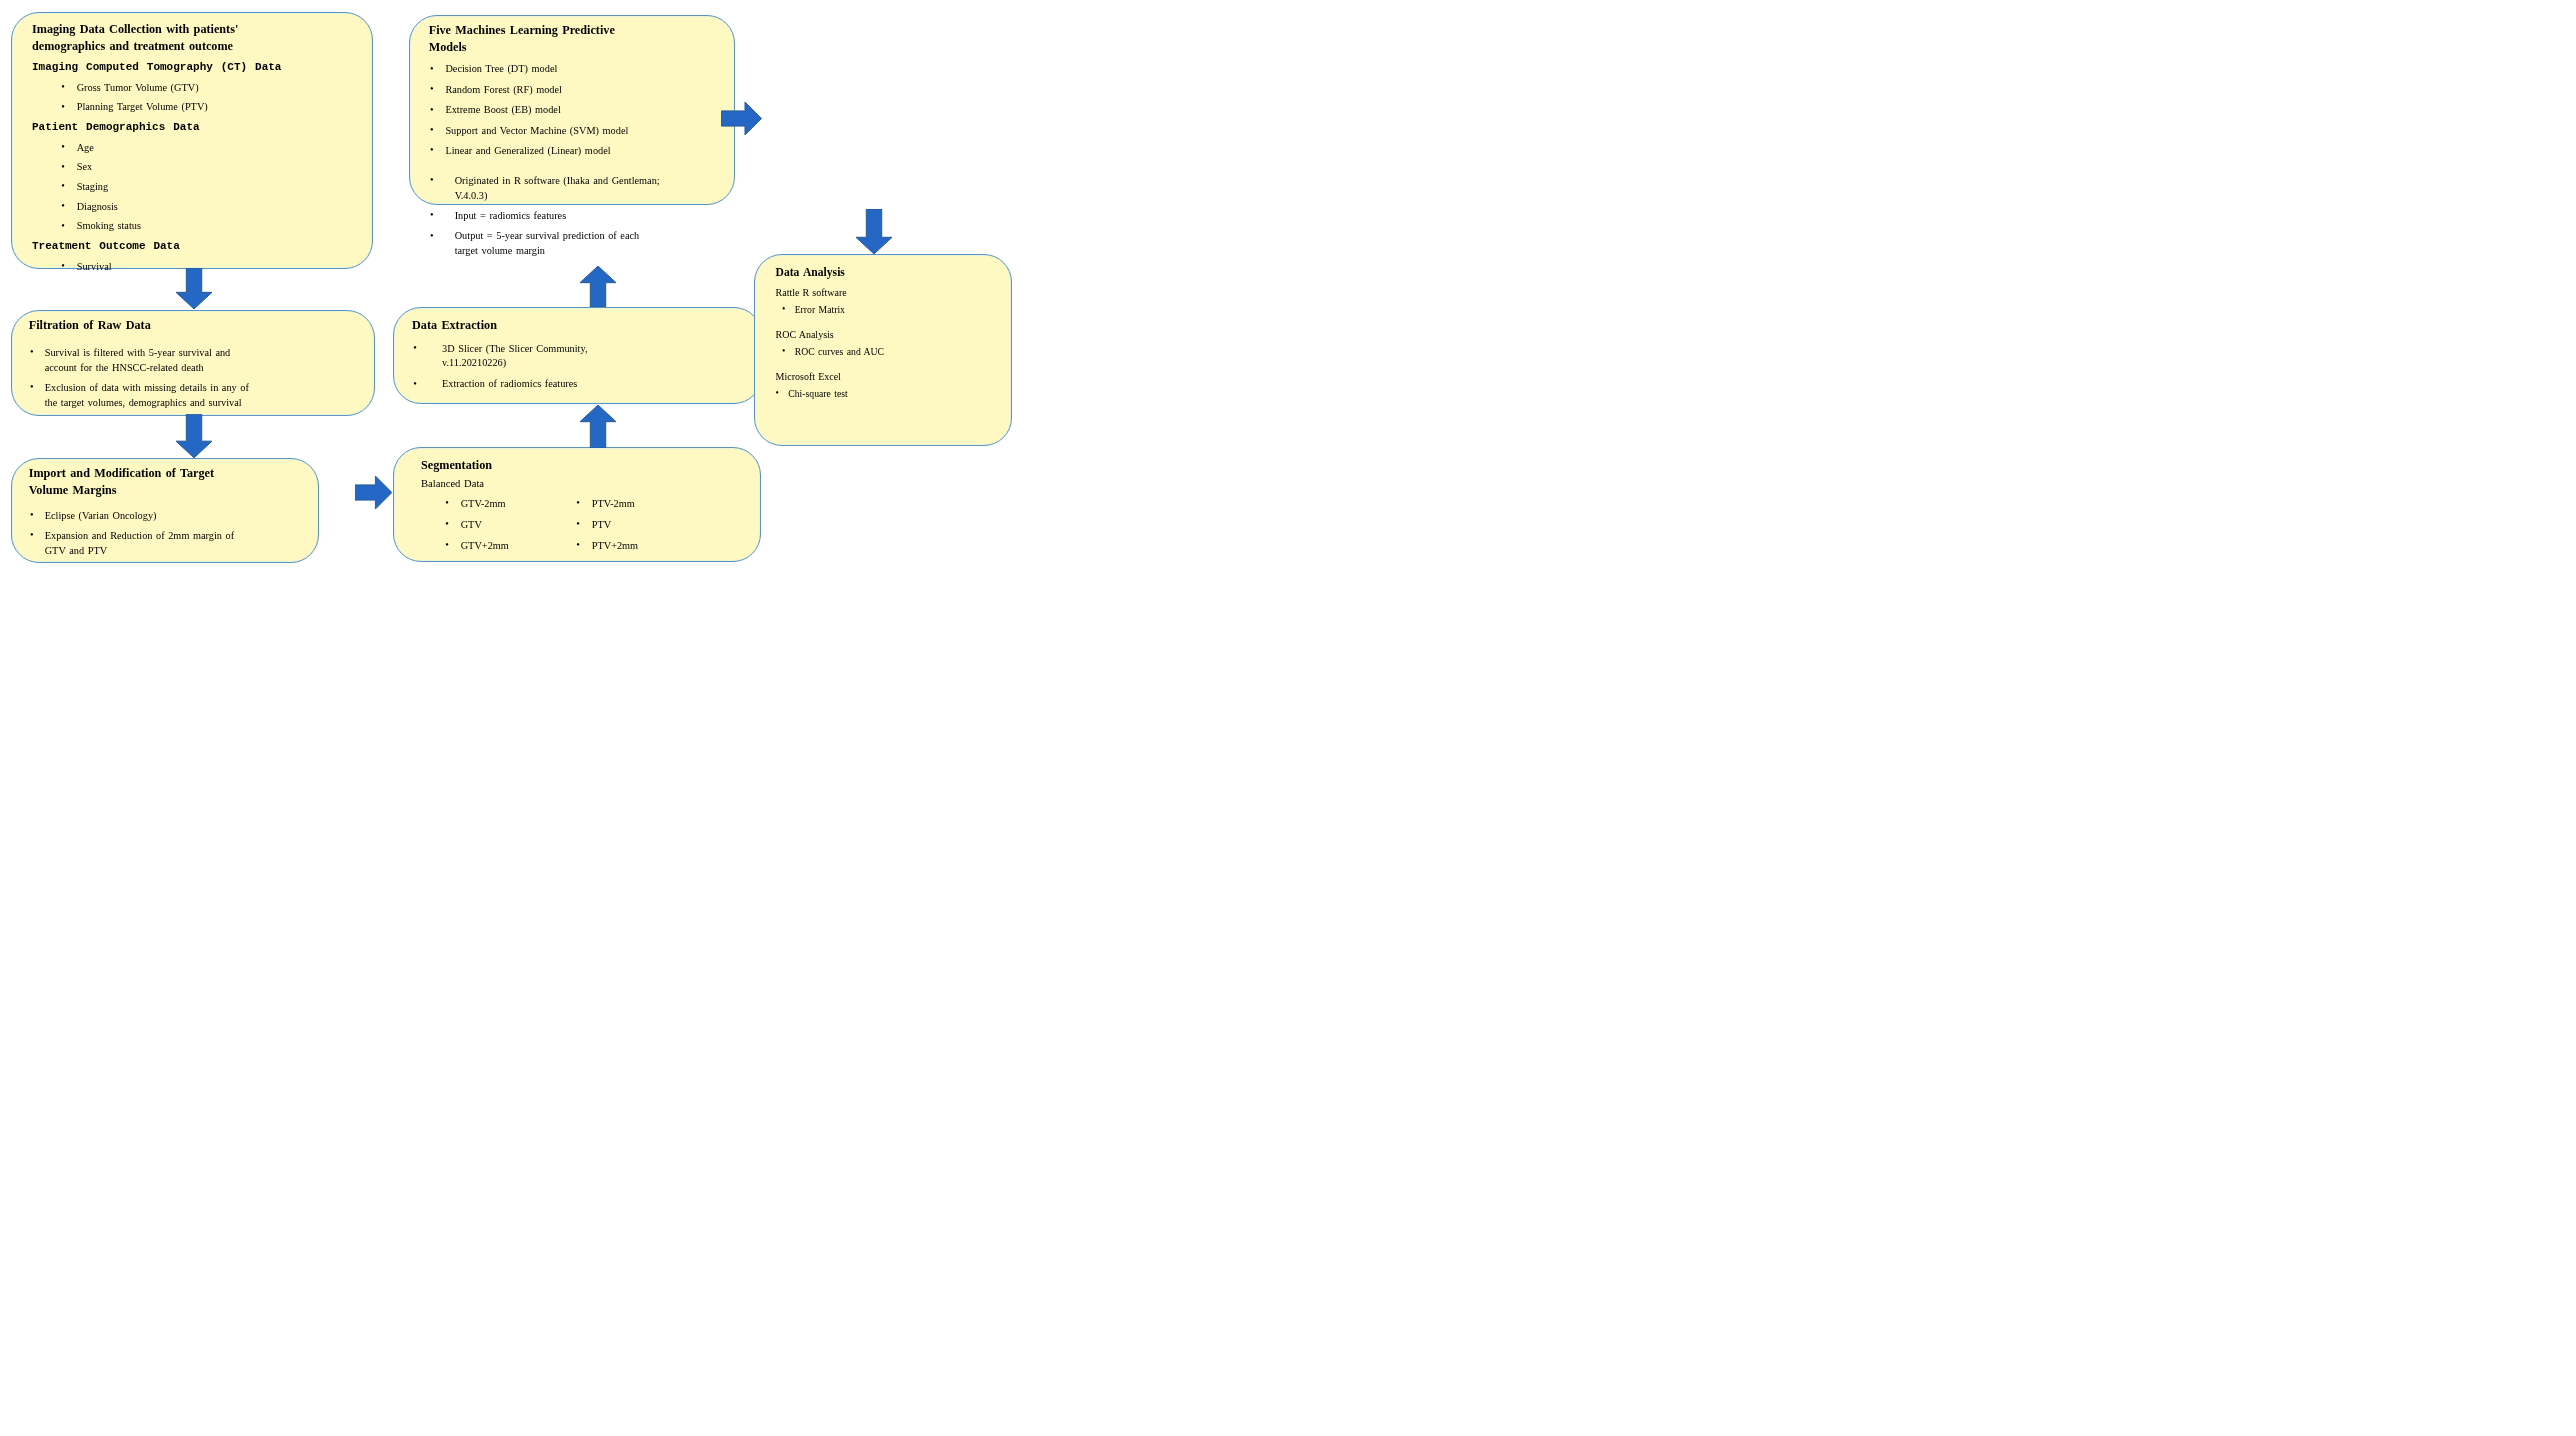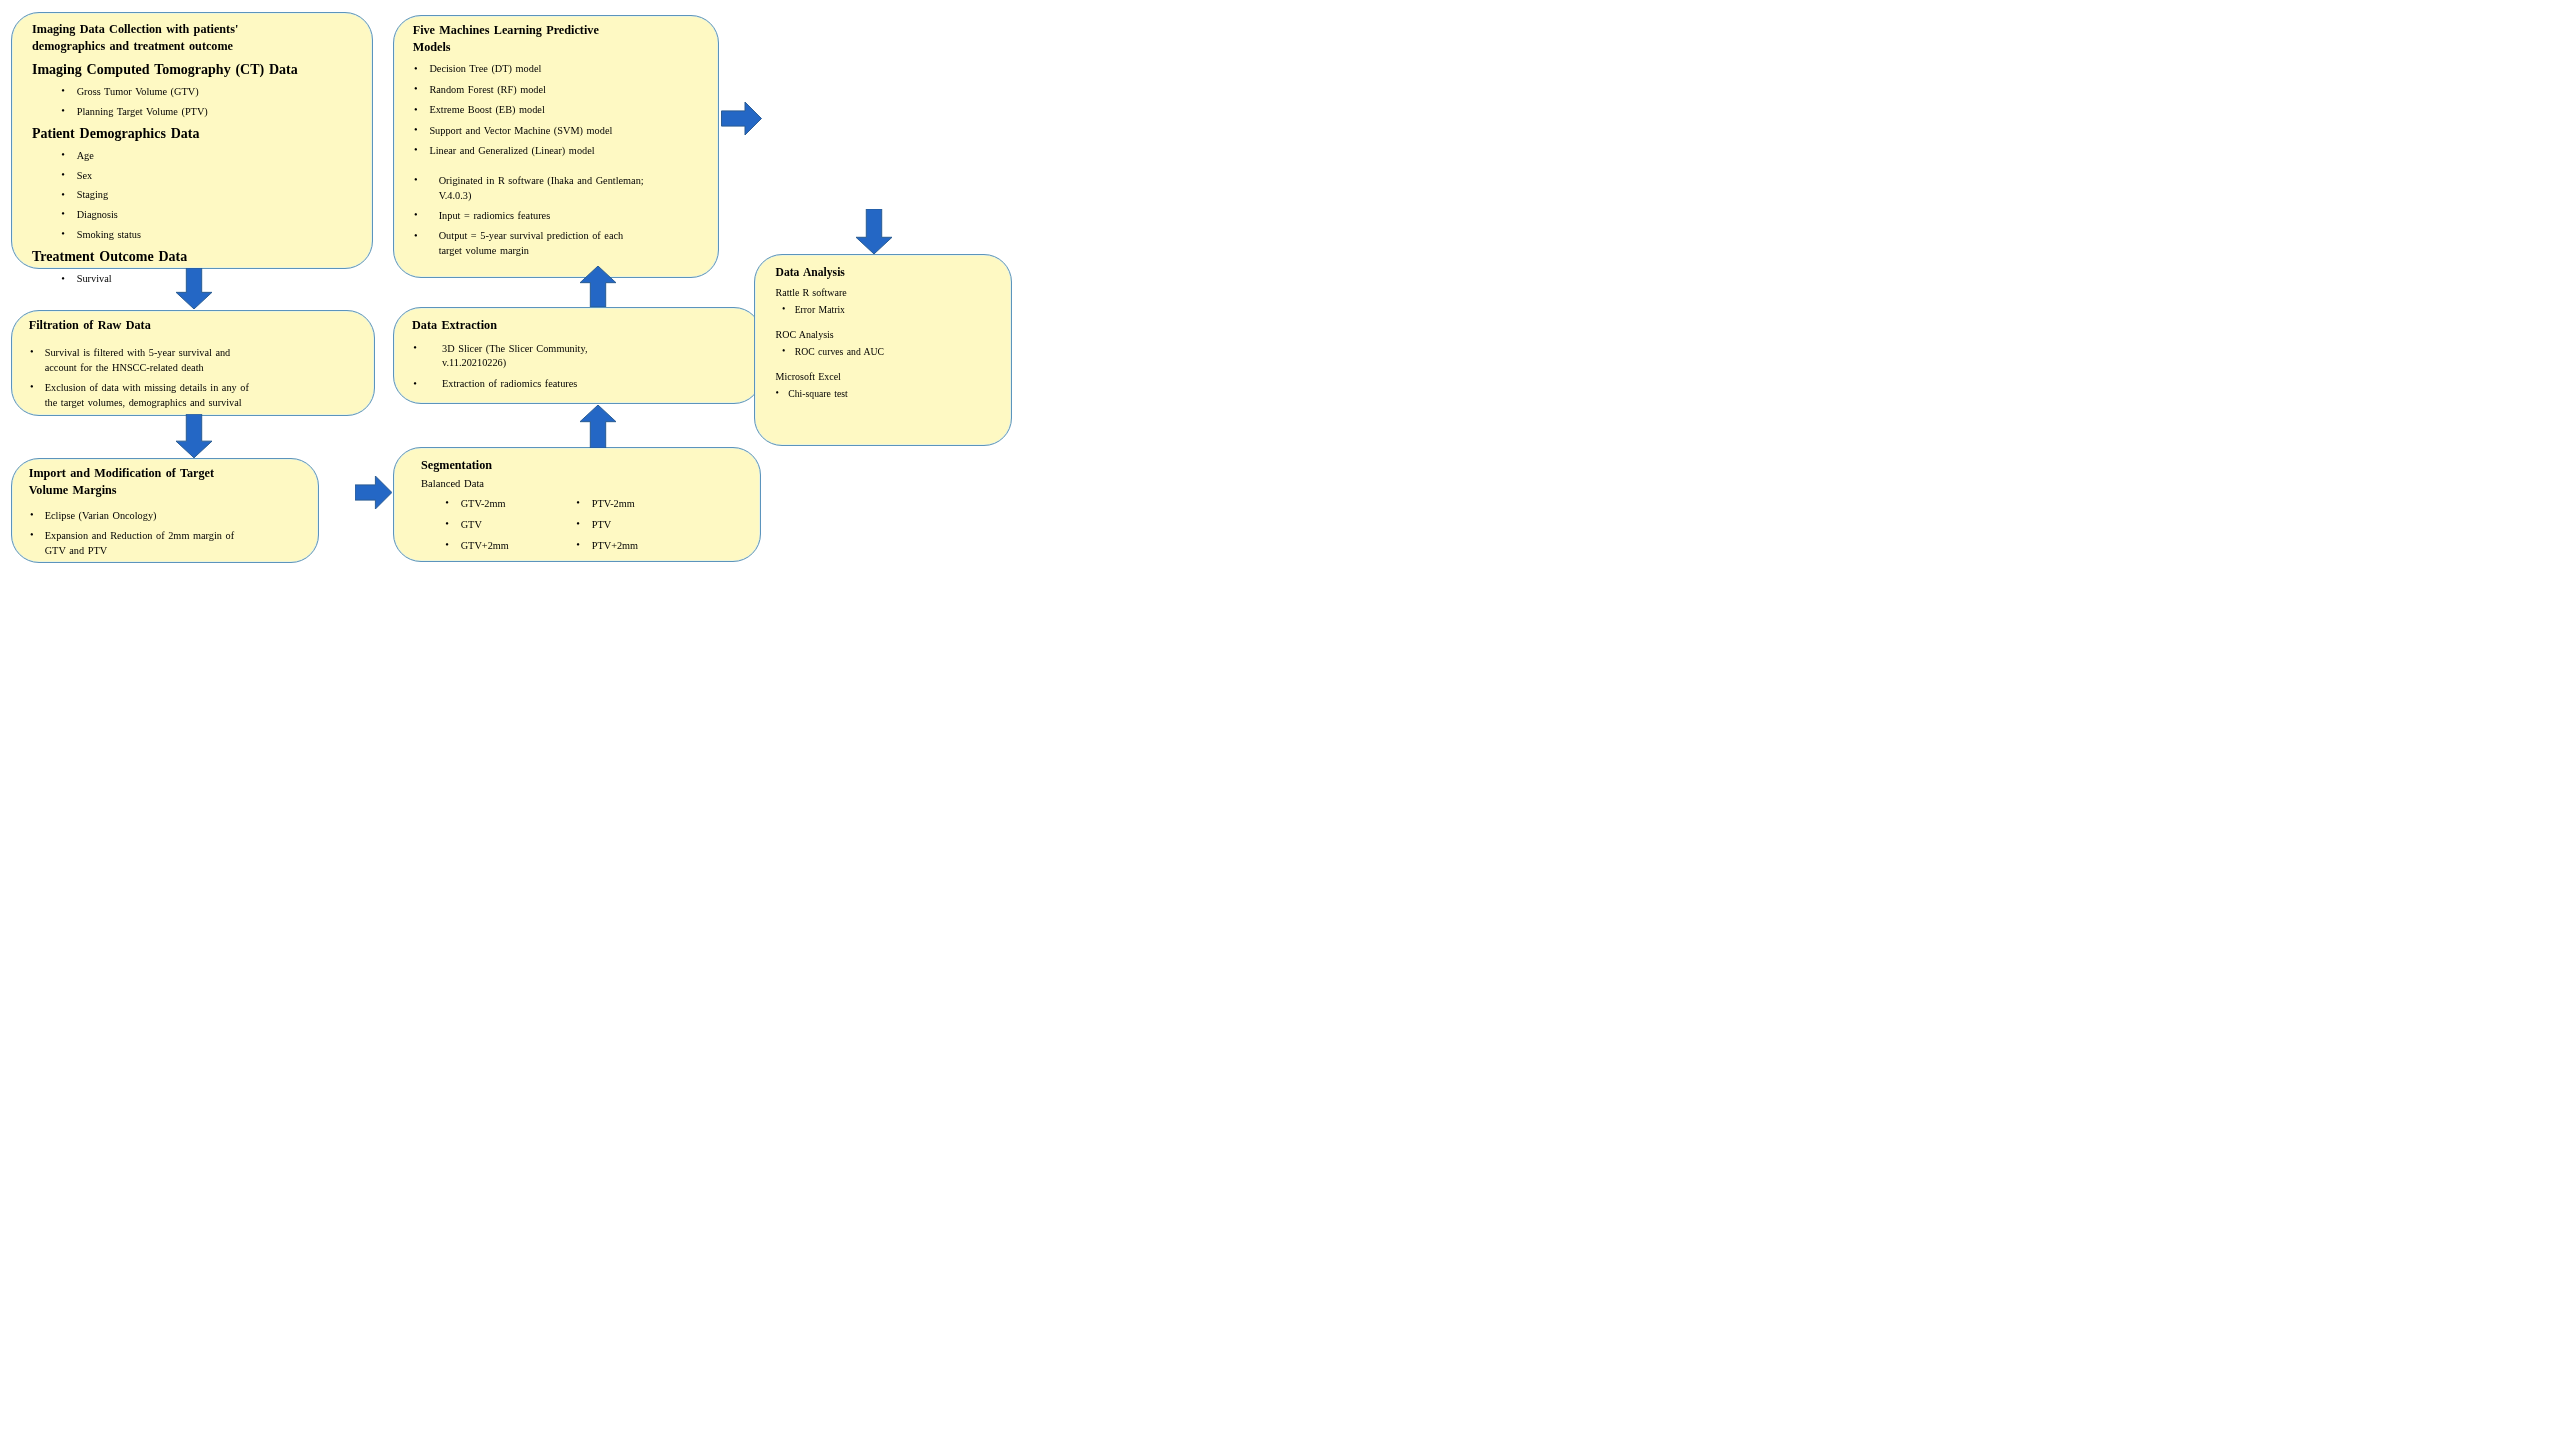--- a/index.html
+++ b/index.html
@@ -22,24 +22,25 @@
   }
   .bind { white-space: pre-line; }
   .box-title {
     font-weight: bold;
     font-size: 12.2px;
     line-height: 1.4;
     word-spacing: 1.3px;
   }
   .sub-head {
     font-weight: bold;
-    font-size: 14px;
+    font-size: 11px;
     line-height: 1.4;
     word-spacing: 1.3px;
     margin: 3.2px 0 2.6px 0;
+    font-family: Liberation Mono, monospace;
   }
   ul { list-style: none; margin: 0; padding: 0; }
   li {
     position: relative;
     font-size: 10.3px;
     line-height: 1.42;
     word-spacing: 1px;
     margin: 5.1px 0;
     padding-left: 16.7px;
   }
@@ -156,21 +157,21 @@
 
   <div class="box extraction" style="left:393px; top:307px; width:369px; height:97px;">
     <div class="box-title bind">Data Extraction</div>
     <ul>
       <li class="bind">3D Slicer (The Slicer Community,
 v.11.20210226)</li>
       <li class="bind">Extraction of radiomics features</li>
     </ul>
   </div>
 
-  <div class="box five-models" style="left:393px; top:15px; width:326px; height:263px;">
+  <div class="box five-models" style="left:409px; top:15px; width:326px; height:190px;">
     <div class="box-title bind">Five Machines Learning Predictive
 Models</div>
     <ul class="models">
       <li class="bind">Decision Tree (DT) model</li>
       <li class="bind">Random Forest (RF) model</li>
       <li class="bind">Extreme Boost (EB) model</li>
       <li class="bind">Support and Vector Machine (SVM) model</li>
       <li class="bind">Linear and Generalized (Linear) model</li>
     </ul>
     <ul class="details">

